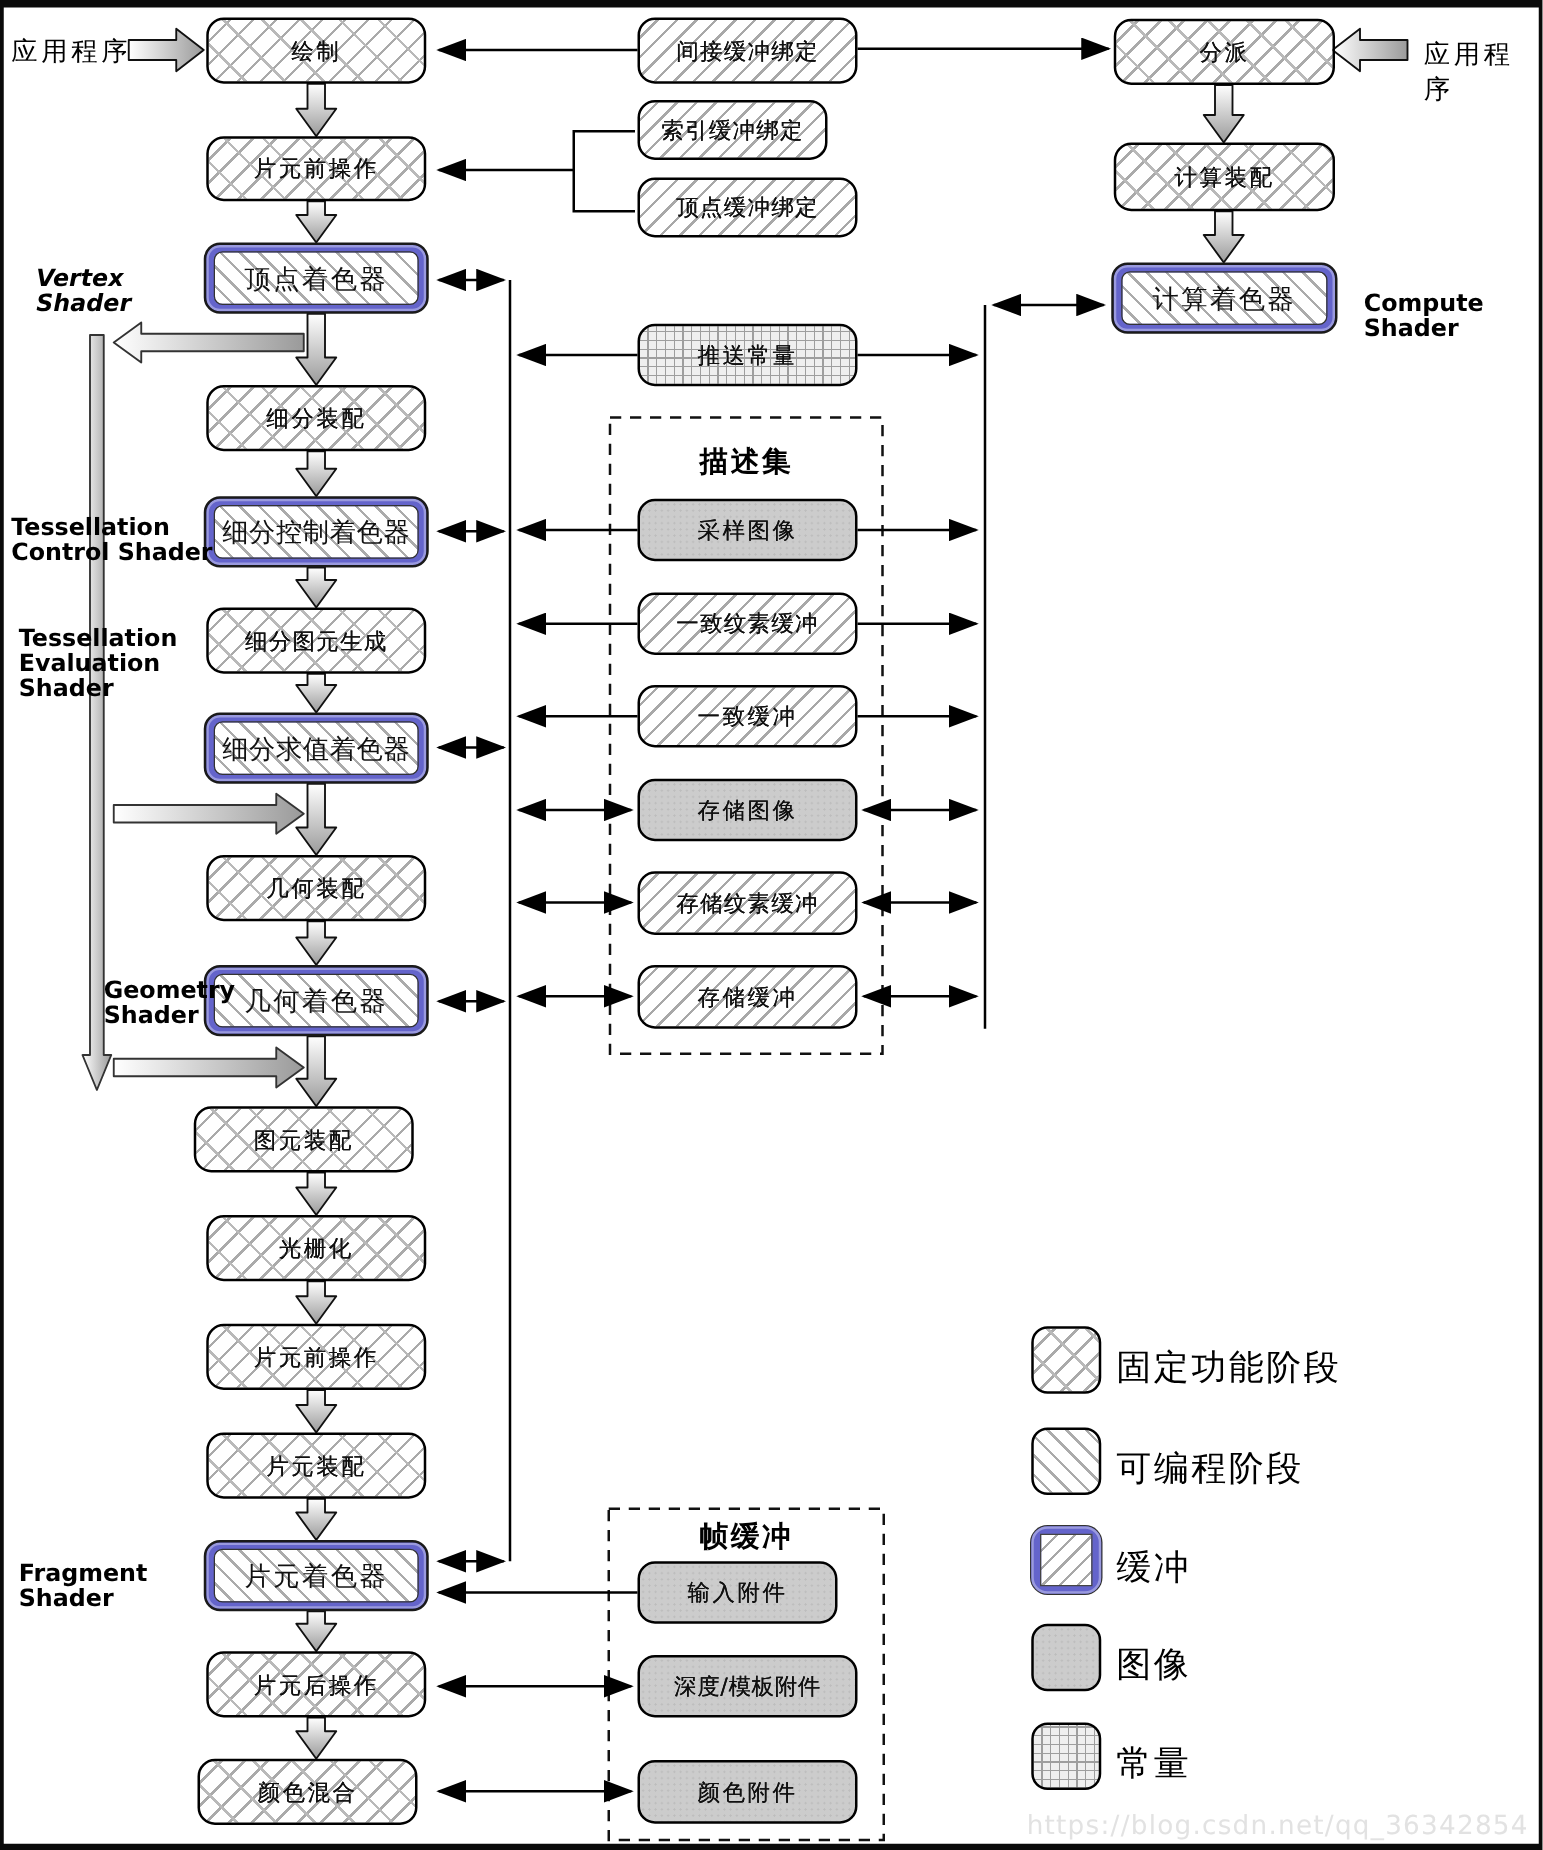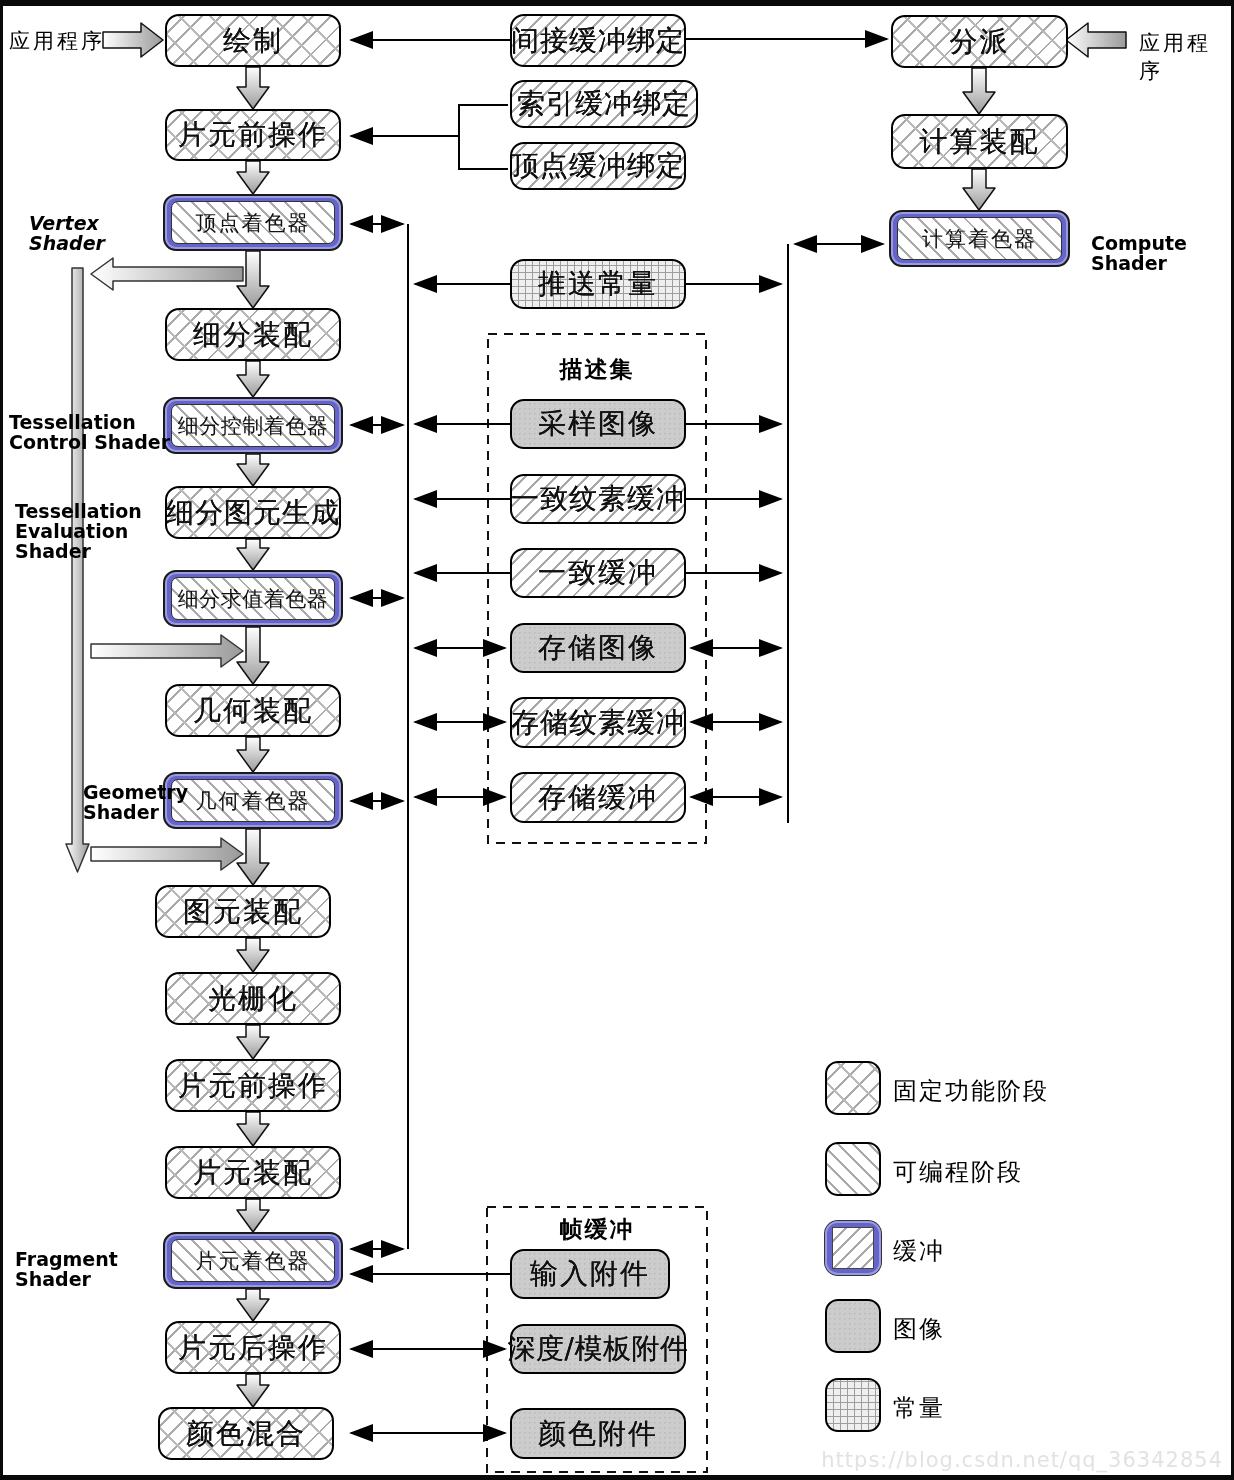--- a/index.html
+++ b/index.html
@@ -10,21 +10,21 @@
     font-family:"DejaVu Sans","Liberation Sans",sans-serif;
     overflow:hidden;
   }
   #wires{position:absolute; left:0; top:0; width:1234px; height:1480px; z-index:1;}
   .box{
     position:absolute; z-index:2; box-sizing:border-box;
     border:2px solid #000; border-radius:14px;
     display:flex; align-items:center; justify-content:center;
     color:#000;
   }
-  .box span{font-size:28px; letter-spacing:2px; white-space:nowrap; color:#111; text-shadow:0 0 0 #000;}
+  .box span{font-size:18px; letter-spacing:2px; white-space:nowrap; color:#111; text-shadow:0 0 0 #000;}
   
   .brick{
     background:
       repeating-linear-gradient(45deg, rgba(170,170,170,0) 0 20px, #b9b9b9 20px 22px),
       repeating-linear-gradient(135deg, #ffffff 0 11px, #aaaaaa 11px 13px);
   }
   
   .hatchF{
     background: repeating-linear-gradient(135deg, #ffffff 0 9px, #a8a8a8 9px 11px);
   }
@@ -57,21 +57,21 @@
   .blue .inner span{font-size:21px; letter-spacing:2px; white-space:nowrap; color:#111;}
   .gtitle{
     position:absolute; z-index:2; font-weight:bold; font-size:23px; letter-spacing:2px;
     text-align:center; color:#000;
   }
   .eng{
     position:absolute; z-index:3; font-weight:bold; font-size:19px; line-height:1.05;
     color:#000000;
   }
   .applbl{position:absolute; z-index:3; font-size:21px; letter-spacing:3px; color:#000;}
-  .legend-label{position:absolute; z-index:2; font-size:24px; letter-spacing:2px; color:#000;}
+  .legend-label{position:absolute; z-index:2; font-size:28px; letter-spacing:2px; color:#000;}
   .sw{position:absolute; z-index:2; box-sizing:border-box; width:56px; height:54px;
       border:2px solid #000; border-radius:13px;}
   .sw.blue2{border:none; background:#6464cb; box-shadow: inset 0 0 0 2px #9a9ade, 0 0 0 1px #333;}
   .sw.blue2 .inner2{position:absolute; left:7px; right:7px; top:6px; bottom:6px;
       border:1px solid #444; box-sizing:border-box;
       background: repeating-linear-gradient(135deg, #ffffff 0 8px, #a8a8a8 8px 10px);}
   #watermark{
     position:absolute; z-index:4; right:8px; top:1442px;
     font-size:21px; color:#e2e2e2; letter-spacing:1px;
   }
@@ -262,21 +262,21 @@
   <div class="blue" style="left:886px;top:204px;width:181px;height:57px">
     <div class="inner hatchB">
       <span>计算着色器</span>
       </div>
     </div>
 
   <div class="box hatchF" style="left:507px;top:8px;width:176px;height:53px">
     <span style="letter-spacing:1px">间接缓冲绑定</span>
     </div>
 
-  <div class="box hatchF" style="left:507px;top:74px;width:188px;height:48px">
+  <div class="box hatchF" style="left:507px;top:74px;width:152px;height:48px">
     <span style="letter-spacing:1px">索引缓冲绑定</span>
     </div>
 
   <div class="box hatchF" style="left:507px;top:136px;width:176px;height:48px">
     <span style="letter-spacing:1px">顶点缓冲绑定</span>
     </div>
 
   <div class="box grid" style="left:507px;top:253px;width:176px;height:50px">
     <span>推送常量</span>
     </div>

